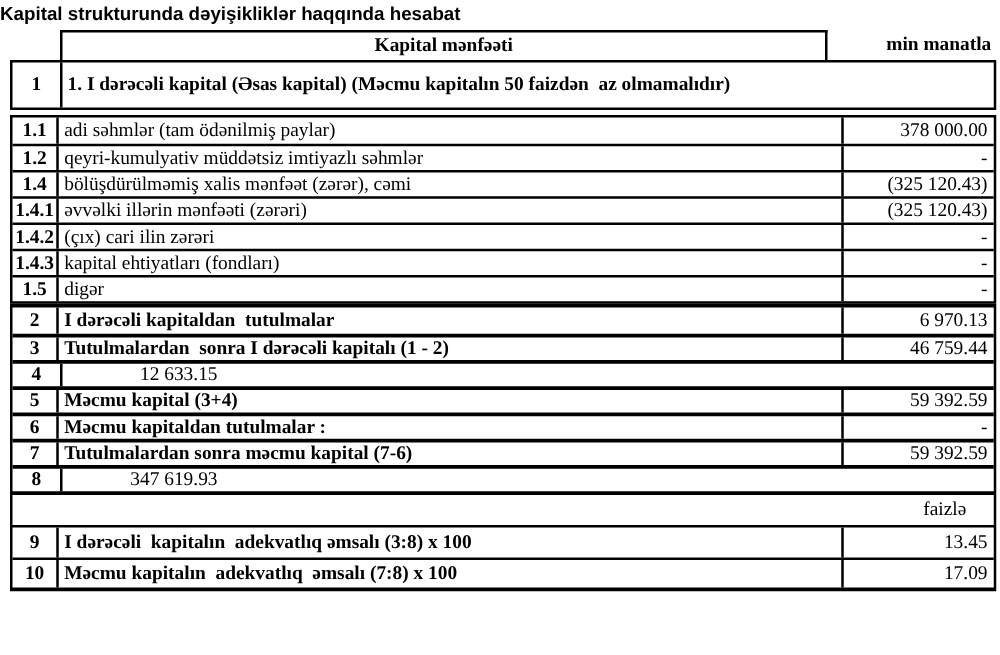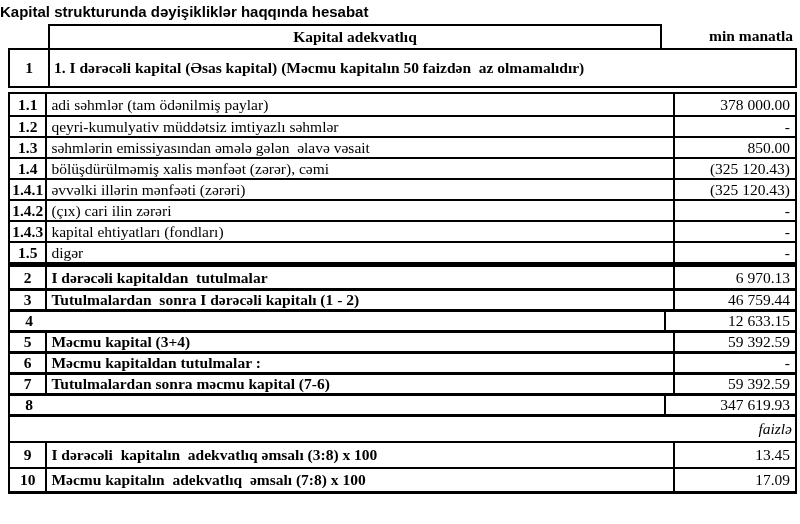--- a/index.html
+++ b/index.html
@@ -30,21 +30,21 @@
   .hdr-val {
     width: 135px; height: 24px;
     text-align: right; font-weight: bold; line-height: 24px;
     padding-right: 4px; white-space: pre-wrap; padding-left: 16px;
   }
 
   .block { border: 2px solid #000; width: 789px; }
   .gap { height: 4px; }
 
   .row { display: flex; align-items: center; height: 21px; }
-  .row + .row { border-top: 2px solid #000; justify-content: space-between; }
+  .row + .row { border-top: 2px solid #000; }
 
   .c-num {
     width: 38px; align-self: stretch;
     display: flex; align-items: center; justify-content: center;
     font-weight: bold;
   }
   .c-desc {
     width: 673px; align-self: stretch;
     border-left: 2px solid #000;
     display: flex; align-items: center;
@@ -61,36 +61,36 @@
   .b-row1 .row { height: 36px; }
 
   
   .b-b { border-top: 3px solid #000; border-bottom: 3px solid #000; }
   .b-b .row + .row { border-top: 3px solid #000; }
 
   
   .b-c { border-top: none; border-bottom: none; }
   .b-c .row { height: 24px; }
   .unit-label {
-    width: 100%; text-align: right; font-style: italic;
-    padding-right: 3px; white-space: pre-wrap;
+    width: 100%; text-align: right; 
+    padding-right: 22px; white-space: pre-wrap;
   }
 
   .b-d { border-bottom: 3px solid #000; }
   .b-d .row { height: 24px; }
 </style>
 </head>
 <body>
 
 <div class="title">Kapital strukturunda dəyişikliklər haqqında hesabat</div>
 
 <div class="table-wrap">
 
   <div class="hdr-row">
-    <div class="hdr-desc">Kapital adekvatlıq</div>
+    <div class="hdr-desc">Kapital mənfəəti</div>
     <div class="hdr-val">min manatla</div>
   </div>
 
   <div class="block b-row1">
     <div class="row bold-row">
       <div class="c-num">1</div>
       <div class="c-desc">1. I dərəcəli kapital (Əsas kapital) (Məcmu kapitalın 50 faizdən  az olmamalıdır)</div>
     </div>
   </div>
 
@@ -99,25 +99,20 @@
   <div class="block b-a">
     <div class="row">
       <div class="c-num">1.1</div>
       <div class="c-desc">adi səhmlər (tam ödənilmiş paylar)</div>
       <div class="c-val">378 000.00</div>
     </div>
     <div class="row">
       <div class="c-num">1.2</div>
       <div class="c-desc">qeyri-kumulyativ müddətsiz imtiyazlı səhmlər</div>
       <div class="c-val">-</div>
-    </div>
-    <div class="row">
-      <div class="c-num">1.3</div>
-      <div class="c-desc">səhmlərin emissiyasından əmələ gələn  əlavə vəsait</div>
-      <div class="c-val">850.00</div>
     </div>
     <div class="row">
       <div class="c-num">1.4</div>
       <div class="c-desc">bölüşdürülməmiş xalis mənfəət (zərər), cəmi</div>
       <div class="c-val">(325 120.43)</div>
     </div>
     <div class="row">
       <div class="c-num">1.4.1</div>
       <div class="c-desc">əvvəlki illərin mənfəəti (zərəri)</div>
       <div class="c-val">(325 120.43)</div>

